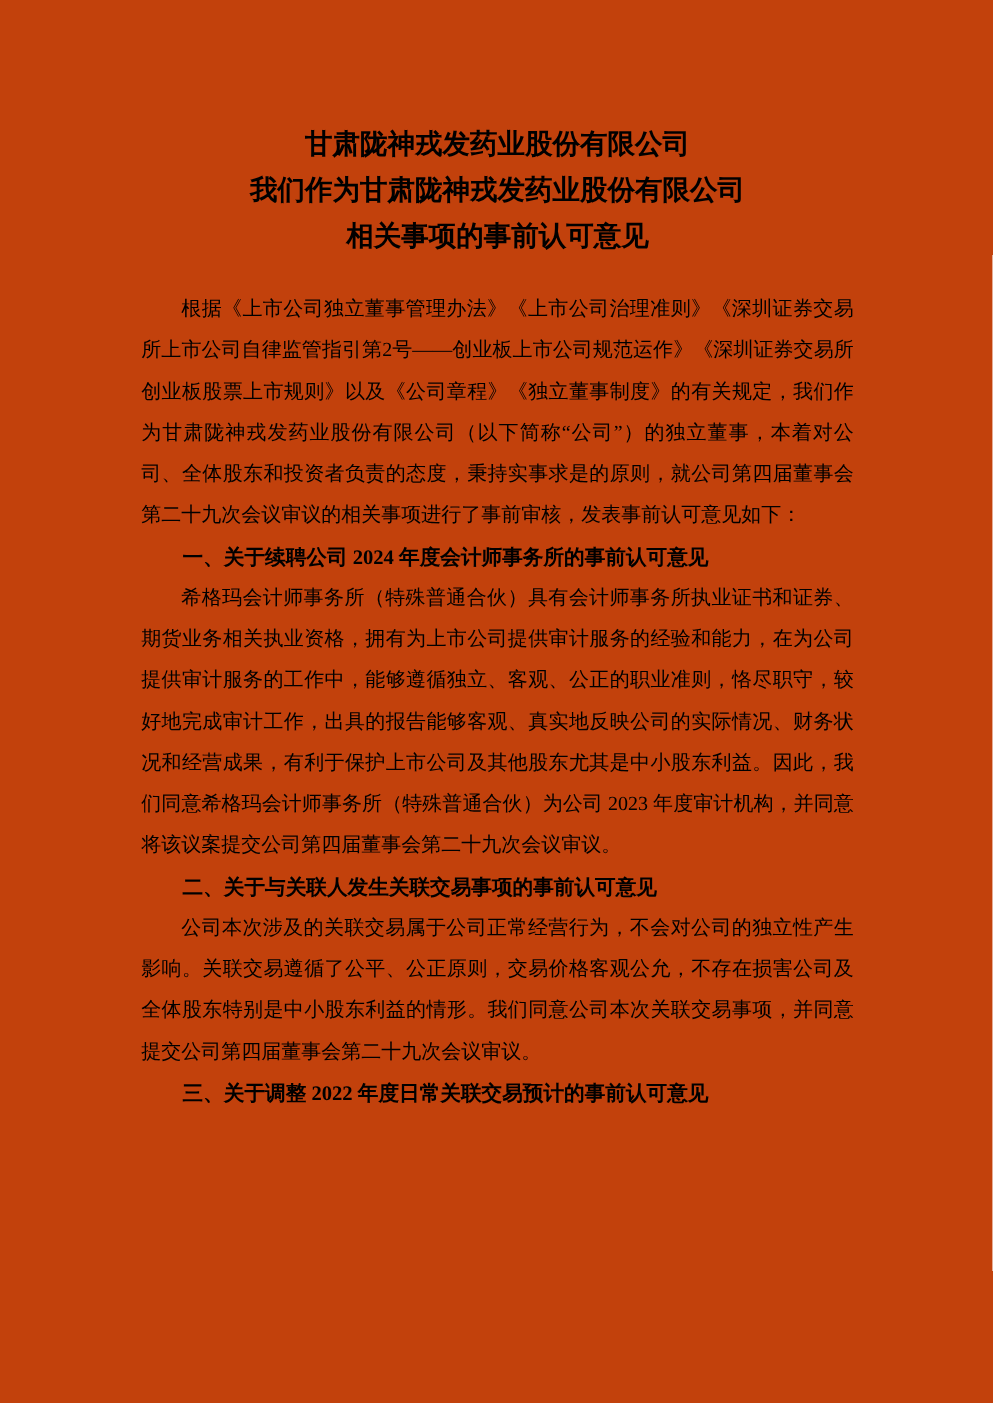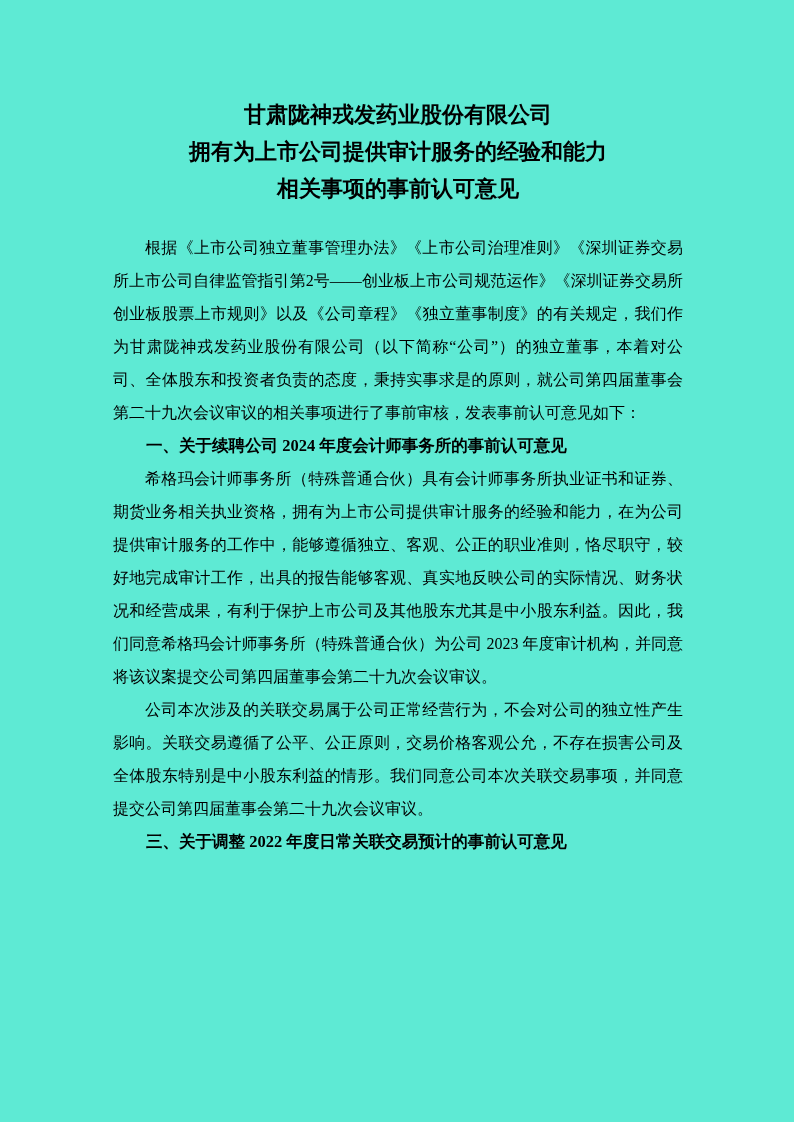--- a/index.html
+++ b/index.html
@@ -5,21 +5,21 @@
   html, body {
     margin: 0;
     padding: 0;
     background: #ffffff;
   }
   .page {
     position: relative;
     width: 794px;
     height: 1122px;
     margin: 0 auto;
-    background: #5eead4;
+    background: #c2410c;
     box-sizing: border-box;
     padding: 96px 111px 0 113px;
     font-family: "Liberation Serif", "DejaVu Serif", serif;
     color: #000000;
     overflow: hidden;
   }
   .doc-title {
     font-size: 22px;
     font-weight: bold;
     text-align: center;
@@ -46,26 +46,27 @@
     margin: 0;
   }
 </style>
 </head>
 <body>
 
 <div class="page">
 
   <h1 class="doc-title">
     <span class="title-line">甘肃陇神戎发药业股份有限公司</span>
-    <span class="title-line">拥有为上市公司提供审计服务的经验和能力</span>
+    <span class="title-line">我们作为甘肃陇神戎发药业股份有限公司</span>
     <span class="title-line">相关事项的事前认可意见</span>
   </h1>
 
   <p class="para">根据《上市公司独立董事管理办法》《上市公司治理准则》《深圳证券交易所上市公司自律监管指引第2号——创业板上市公司规范运作》《深圳证券交易所创业板股票上市规则》以及《公司章程》《独立董事制度》的有关规定，我们作为甘肃陇神戎发药业股份有限公司（以下简称“公司”）的独立董事，本着对公司、全体股东和投资者负责的态度，秉持实事求是的原则，就公司第四届董事会第二十九次会议审议的相关事项进行了事前审核，发表事前认可意见如下：</p>
 
   <h2 class="section-heading">一、关于续聘公司 2024 年度会计师事务所的事前认可意见</h2>
   <p class="para">希格玛会计师事务所（特殊普通合伙）具有会计师事务所执业证书和证券、期货业务相关执业资格，拥有为上市公司提供审计服务的经验和能力，在为公司提供审计服务的工作中，能够遵循独立、客观、公正的职业准则，恪尽职守，较好地完成审计工作，出具的报告能够客观、真实地反映公司的实际情况、财务状况和经营成果，有利于保护上市公司及其他股东尤其是中小股东利益。因此，我们同意希格玛会计师事务所（特殊普通合伙）为公司 2023 年度审计机构，并同意将该议案提交公司第四届董事会第二十九次会议审议。</p>
 
+  <h2 class="section-heading">二、关于与关联人发生关联交易事项的事前认可意见</h2>
   <p class="para">公司本次涉及的关联交易属于公司正常经营行为，不会对公司的独立性产生影响。关联交易遵循了公平、公正原则，交易价格客观公允，不存在损害公司及全体股东特别是中小股东利益的情形。我们同意公司本次关联交易事项，并同意提交公司第四届董事会第二十九次会议审议。</p>
 
   <h2 class="section-heading">三、关于调整 2022 年度日常关联交易预计的事前认可意见</h2>
 
 </div>
 
 </body></html>

